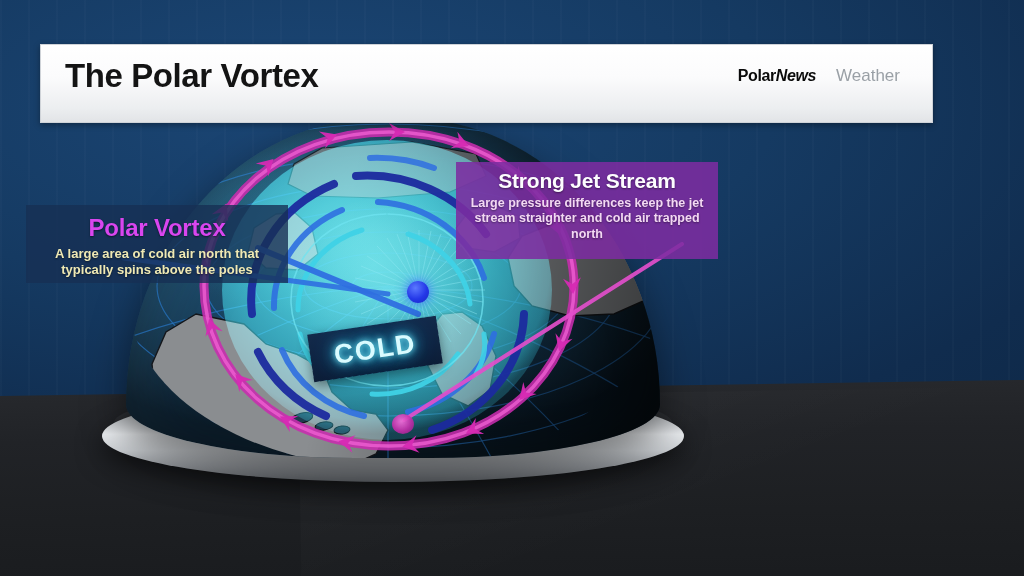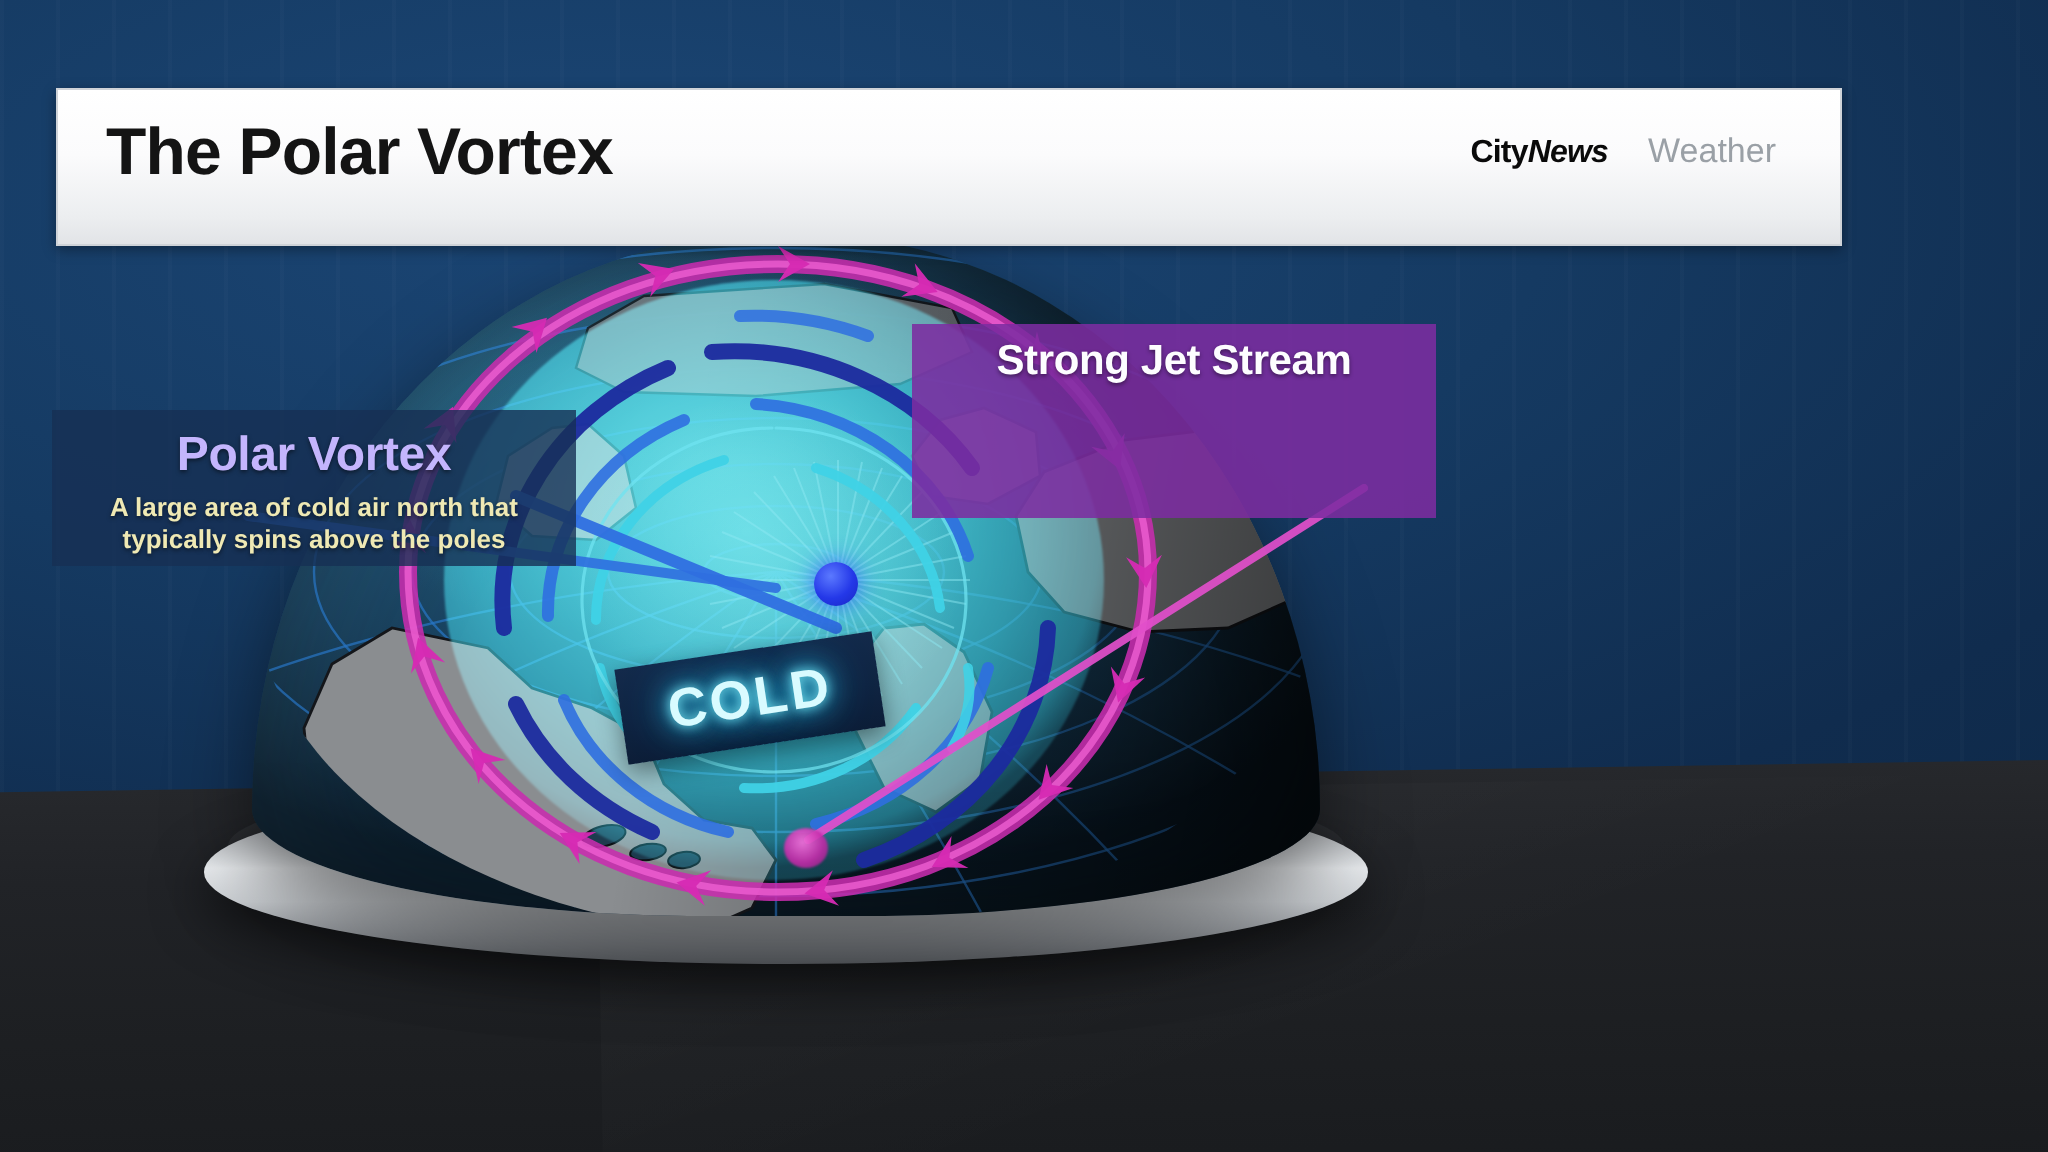--- a/index.html
+++ b/index.html
@@ -118,21 +118,21 @@
   }
   #cold-tag span{
     font-size:27px; font-weight:bold; letter-spacing:1.5px;
     color:#d9fbff;
     text-shadow:0 0 6px #7df3ff, 0 0 14px #35d6ff, 0 0 22px #14a9e0;
     font-family:"Liberation Sans", sans-serif;
   }
 
   
   #title-bar{
-    position:absolute; left:28px; top:44px; width:893px; height:79px;
+    position:absolute; left:40px; top:44px; width:893px; height:79px;
     background:linear-gradient(180deg,#ffffff 0%,#fbfbfc 42%,#eceef0 82%,#e2e4e7 100%);
     border:1px solid #cfd3d8;
     display:flex; align-items:center; justify-content:space-between;
     padding:0 22px 16px 24px;
     box-shadow:0 2px 6px rgba(0,0,0,.35);
   }
   #page-title{
     font-size:33px; font-weight:bold; color:#141414; letter-spacing:-0.4px;
   }
   #brand{ display:flex; align-items:baseline; gap:6px; padding-right:10px; }
@@ -142,21 +142,21 @@
 
   
   .callout{ position:absolute; text-align:center; }
 
   #callout-vortex{
     left:26px; top:205px; width:262px; height:78px;
     background:rgba(22,48,84,.80);
     padding:9px 10px 0 10px;
   }
   #callout-vortex .c-title{
-    font-size:24px; font-weight:bold; color:#c4b5fd; letter-spacing:-0.2px;
+    font-size:24px; font-weight:bold; color:#d946ef; letter-spacing:-0.2px;
     text-shadow:0 1px 2px rgba(0,0,0,.5);
   }
   #callout-vortex .c-body{
     font-size:13px; font-weight:bold; color:#efe9b4; line-height:1.22; margin-top:4px;
     text-shadow:0 1px 2px rgba(0,0,0,.5);
   }
 
   #callout-jet{
     left:456px; top:162px; width:262px; height:97px;
     background:rgba(124,44,160,.88);
@@ -399,28 +399,29 @@
     <line x1="4" y1="8" x2="268" y2="44" stroke="#2f6fe0" stroke-width="5" opacity=".9" stroke-linecap="round"></line>
   </svg>
   <svg id="jet-leader" viewBox="0 0 320 190">
     <line x1="292" y1="6" x2="14" y2="182" stroke="#e24fcb" stroke-width="4" opacity=".92" stroke-linecap="round"></line>
   </svg>
   <div id="jet-leader-dot"></div>
 
   <div id="title-bar">
     <div id="page-title">The Polar Vortex</div>
     <div id="brand">
-      <span class="city">City</span>
+      <span class="city">Polar</span>
       <span class="news">News</span>
       <span class="weather">Weather</span>
     </div>
   </div>
 
   <div id="callout-vortex" class="callout">
     <div class="c-title">Polar Vortex</div>
     <div class="c-body">A large area of cold air north that typically spins above the poles</div>
   </div>
 
   <div id="callout-jet" class="callout">
     <div class="c-title">Strong Jet Stream</div>
+    <div class="c-body">Large pressure differences keep the jet stream straighter and cold air trapped north</div>
   </div>
 
 </div>
 
 </body></html>

